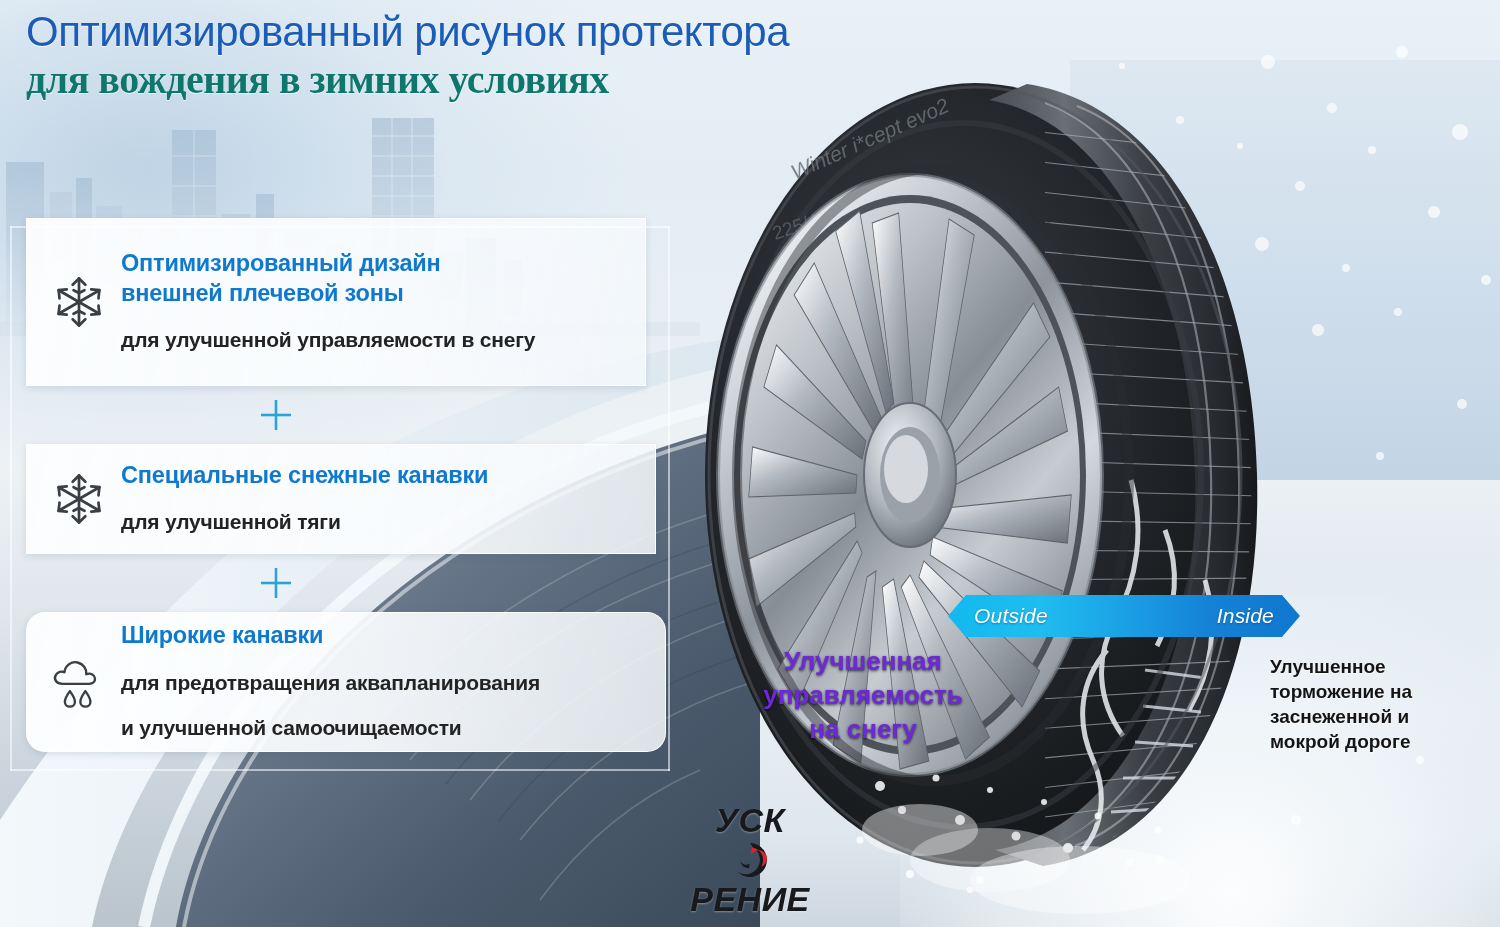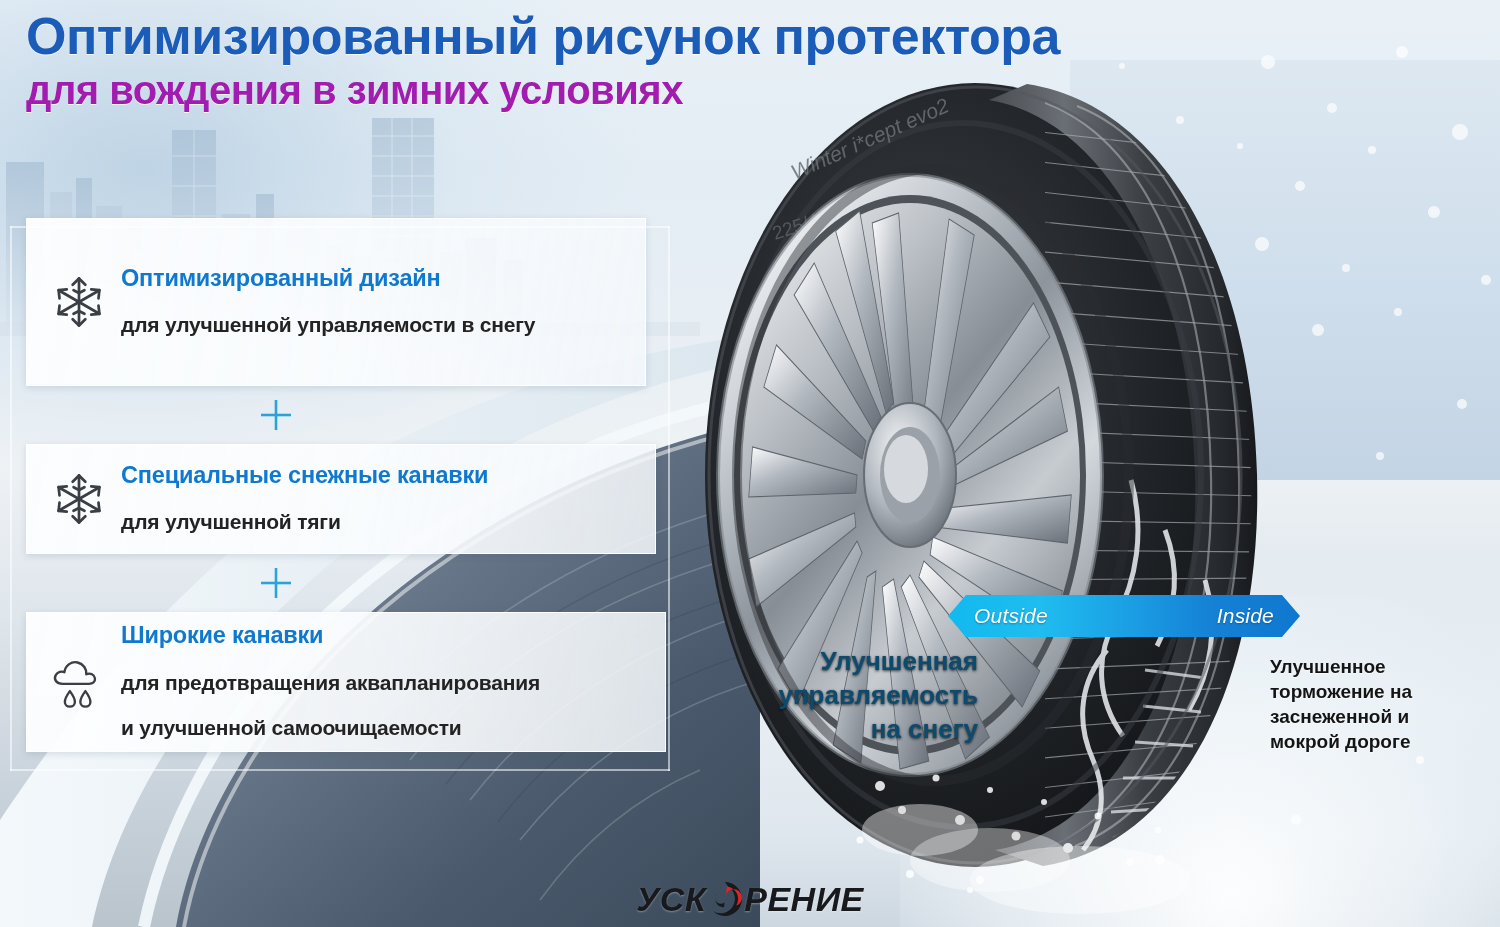--- a/index.html
+++ b/index.html
@@ -67,32 +67,33 @@
 
   
   .headline {
     position: absolute; left: 26px; top: 10px;
     width: 1000px;
     line-height: 1.03;
     letter-spacing: -0.5px;
   }
   .headline .h-l1 {
     display: block;
-    font-size: 52px; font-weight: bold;
+    font-size: 42px; font-weight: normal;
     color: #1a5cb8;
     text-shadow: 0 1px 0 rgba(255,255,255,.8);
     white-space: nowrap;
   }
   .headline .h-l2 {
     display: block;
     font-size: 40px; font-weight: bold;
-    color: #a21caf;
+    color: #0f766e;
     text-shadow: 0 1px 0 rgba(255,255,255,.8);
     margin-top: 6px;
     white-space: nowrap;
+    font-family: Liberation Serif, serif;
   }
 
   
   .cards { position: absolute; left: 26px; top: 218px; width: 640px; }
 
   .card {
     position: relative;
     background: linear-gradient(100deg, rgba(253,254,255,.96) 0%, rgba(250,252,254,.93) 55%, rgba(244,248,251,.86) 100%);
     border: 1px solid rgba(255,255,255,.9);
     box-shadow: 0 2px 7px rgba(60,85,110,.16);
@@ -126,21 +127,21 @@
     height: 58px;
     display: flex; align-items: center; justify-content: center;
     position: relative;
     width: 500px;
   }
   .plus-row svg { display: block; }
 
   
   #card-1 { width: 620px; height: 168px; }
   #card-2 { width: 630px; height: 110px; }
-  #card-3 { width: 640px; height: 140px; }
+  #card-3 { width: 640px; height: 140px; border-radius: 19px; }
 
   
   .frame-line { position: absolute; background: rgba(255,255,255,.55); }
 
   
   .banner {
     position: absolute; left: 948px; top: 595px;
     width: 352px; height: 42px;
   }
   .banner-shape {
@@ -158,42 +159,43 @@
     letter-spacing: .2px;
     text-shadow: 0 1px 2px rgba(0,40,80,.4);
   }
   #banner-outside { left: 26px; }
   #banner-inside  { right: 26px; }
 
   
   .callout-left {
     position: absolute; left: 748px; top: 645px;
     width: 230px;
-    text-align: right;
-    color: #0c4a6e;
+    text-align: center;
+    color: #6d28d9;
     font-weight: bold;
     font-size: 26px;
     line-height: 1.3;
     text-shadow: 0 1px 3px rgba(0,0,0,.75);
   }
   .callout-right {
     position: absolute; left: 1270px; top: 654px;
     width: 222px;
     color: #141414;
     font-weight: bold;
     font-size: 19px;
     line-height: 1.32;
     text-shadow: 0 1px 1px rgba(255,255,255,.7);
   }
 
   
   .logo {
     position: absolute; left: 0; right: 0; bottom: 8px;
     display: flex; align-items: center; justify-content: center;
     gap: 0px;
+    flex-direction: column;
   }
   .logo-text {
     font-size: 34px; font-weight: bold; font-style: italic;
     color: #17191c;
     letter-spacing: .5px;
     text-shadow: 0 1px 2px rgba(255,255,255,.35);
   }
   .logo-mark { margin: 0 -3px; display: block; }
 </style>
 </head>
@@ -512,20 +514,21 @@
           <path d="M9.5 19 L10.5 28 M9.5 19 L18.5 18"></path>
           <path d="M54.5 45 L53.5 36 M54.5 45 L45.5 46"></path>
           <path d="M9.5 45 L18.5 46 M9.5 45 L10.5 36"></path>
           <path d="M54.5 19 L45.5 18 M54.5 19 L53.5 28"></path>
           <path d="M32 22 L26 19 M32 22 L38 19"></path>
           <path d="M32 42 L26 45 M32 42 L38 45"></path>
         </svg>
       </div>
       <div class="card-text">
         <div class="card-title">Оптимизированный дизайн</div>
+        <div class="card-title">внешней плечевой зоны</div>
         <div class="card-sub">для улучшенной управляемости в снегу</div>
       </div>
     </div>
 
     <div class="plus-row">
       <svg width="34" height="34" viewBox="0 0 34 34">
         <line x1="17" y1="2" x2="17" y2="32" stroke="#2aa3d8" stroke-width="2.6"></line>
         <line x1="2" y1="17" x2="32" y2="17" stroke="#2aa3d8" stroke-width="2.6"></line>
       </svg>
     </div>

